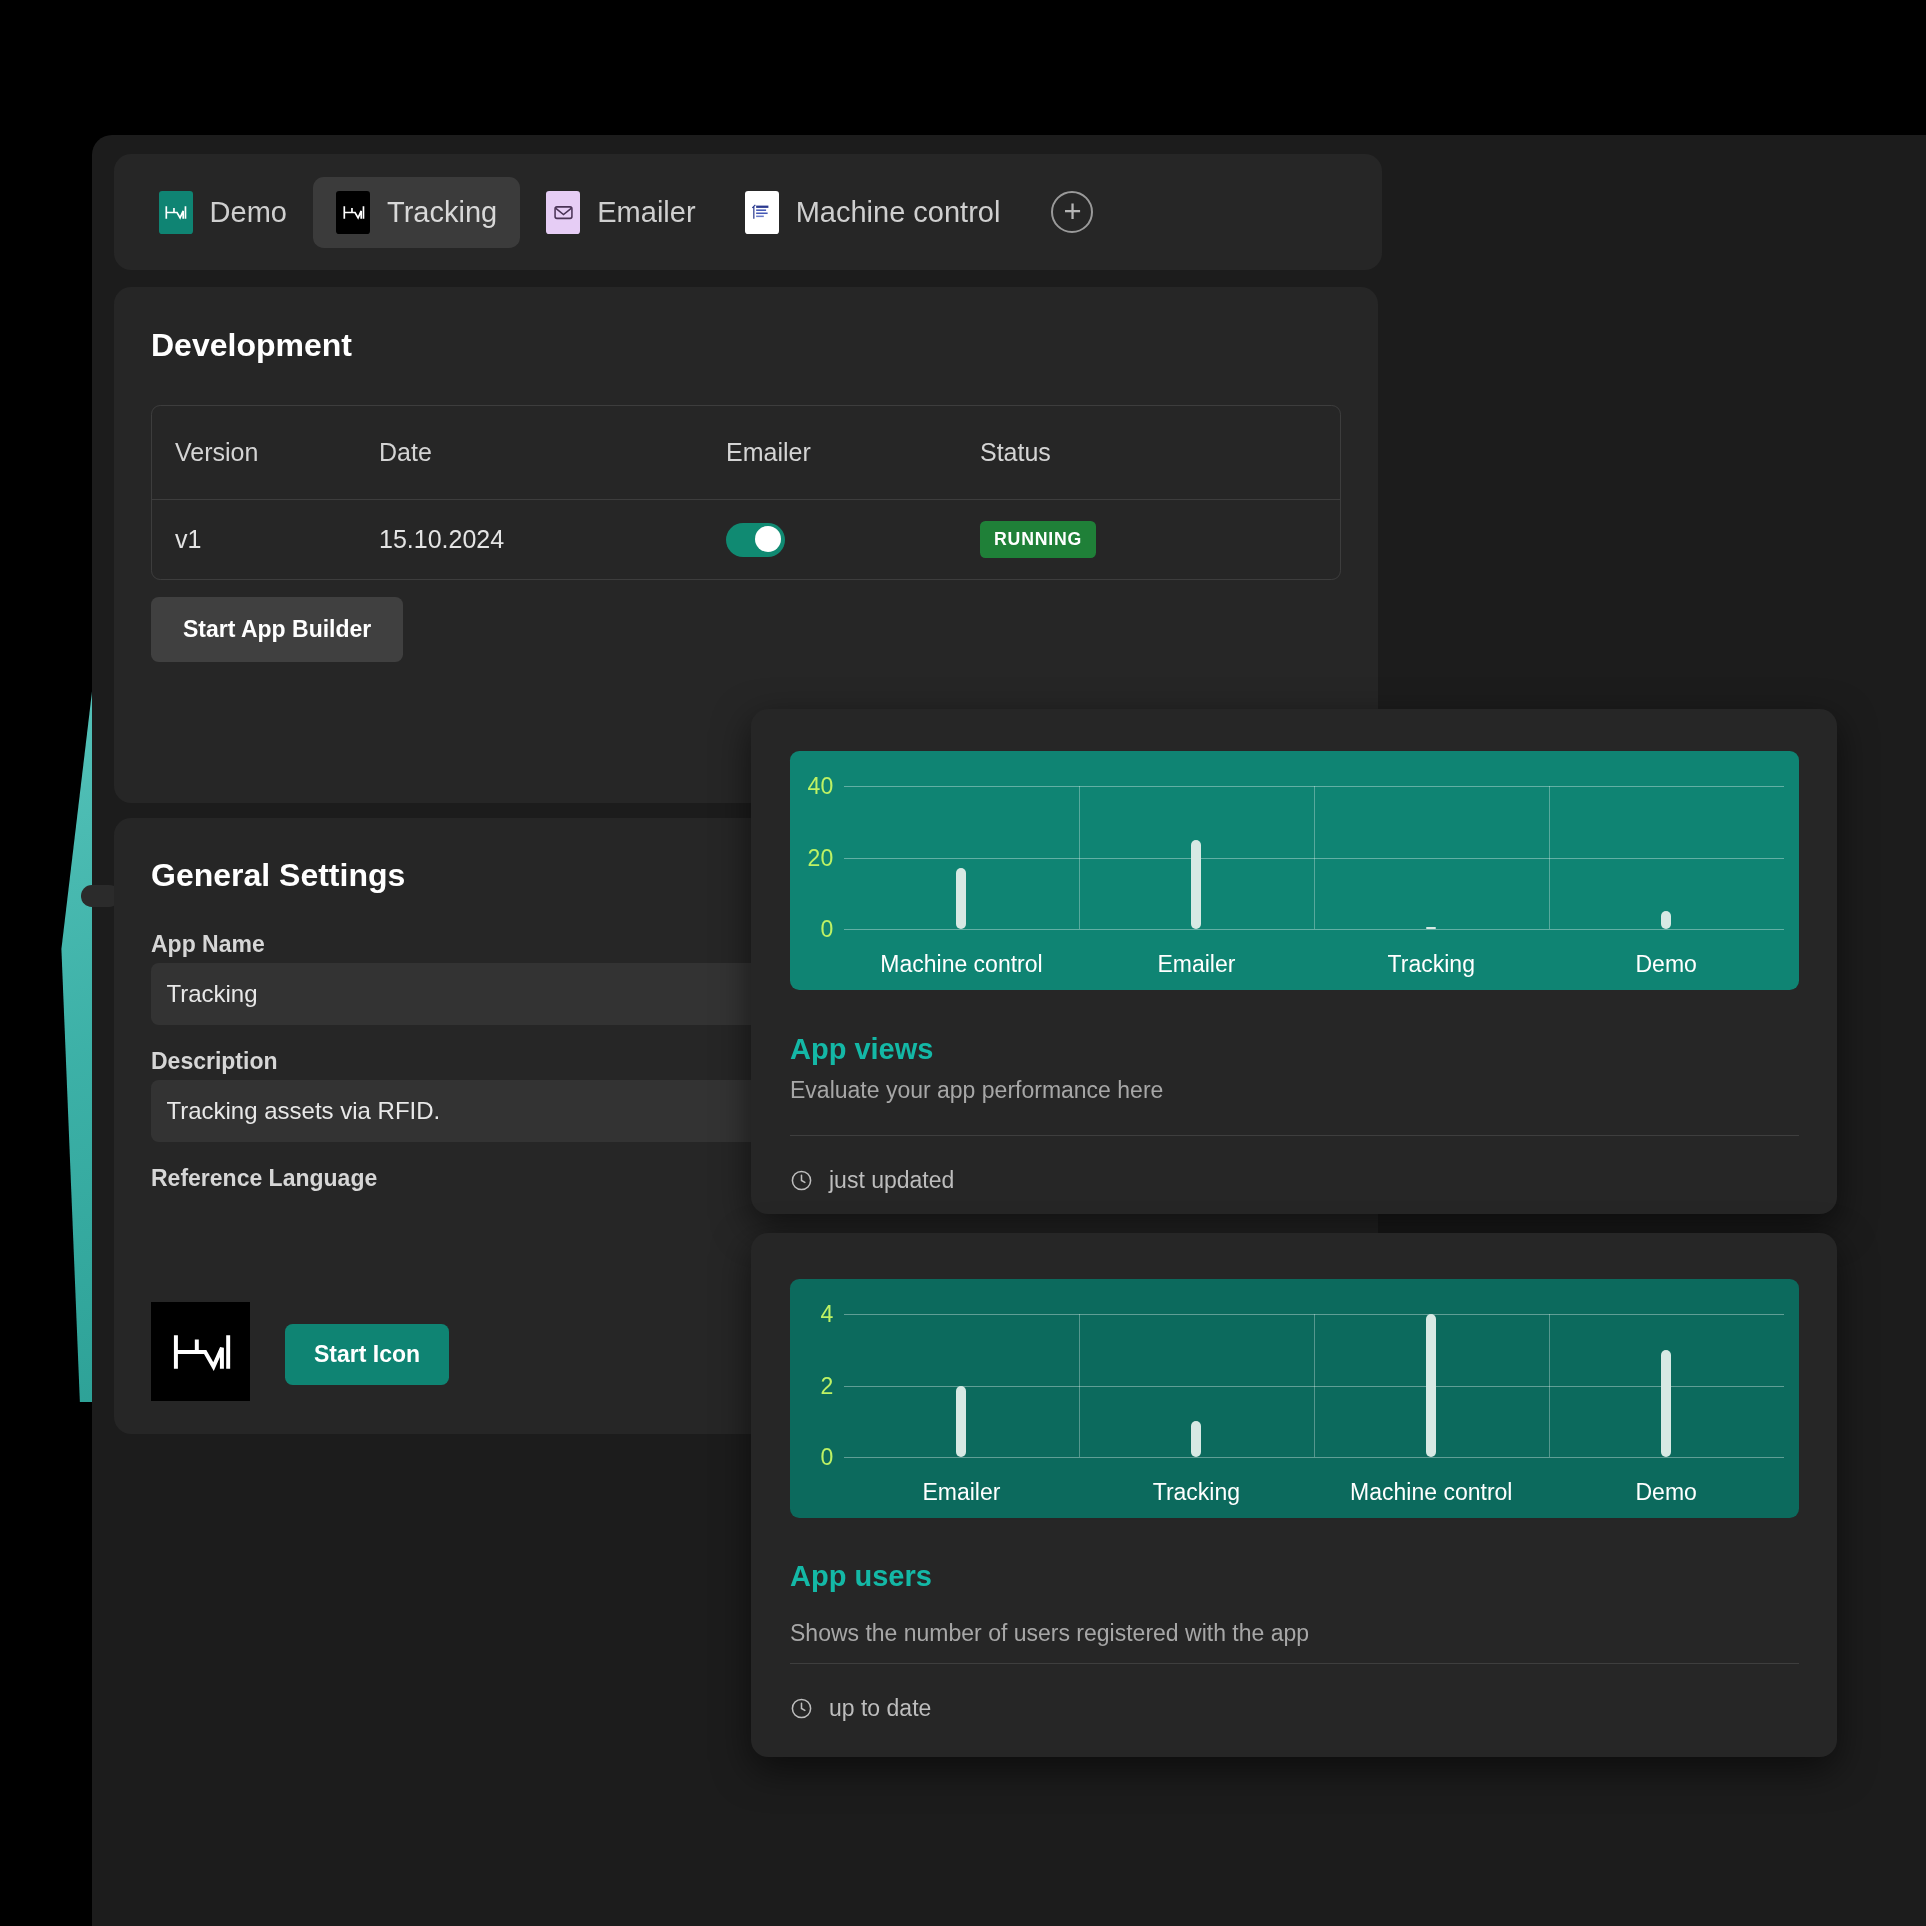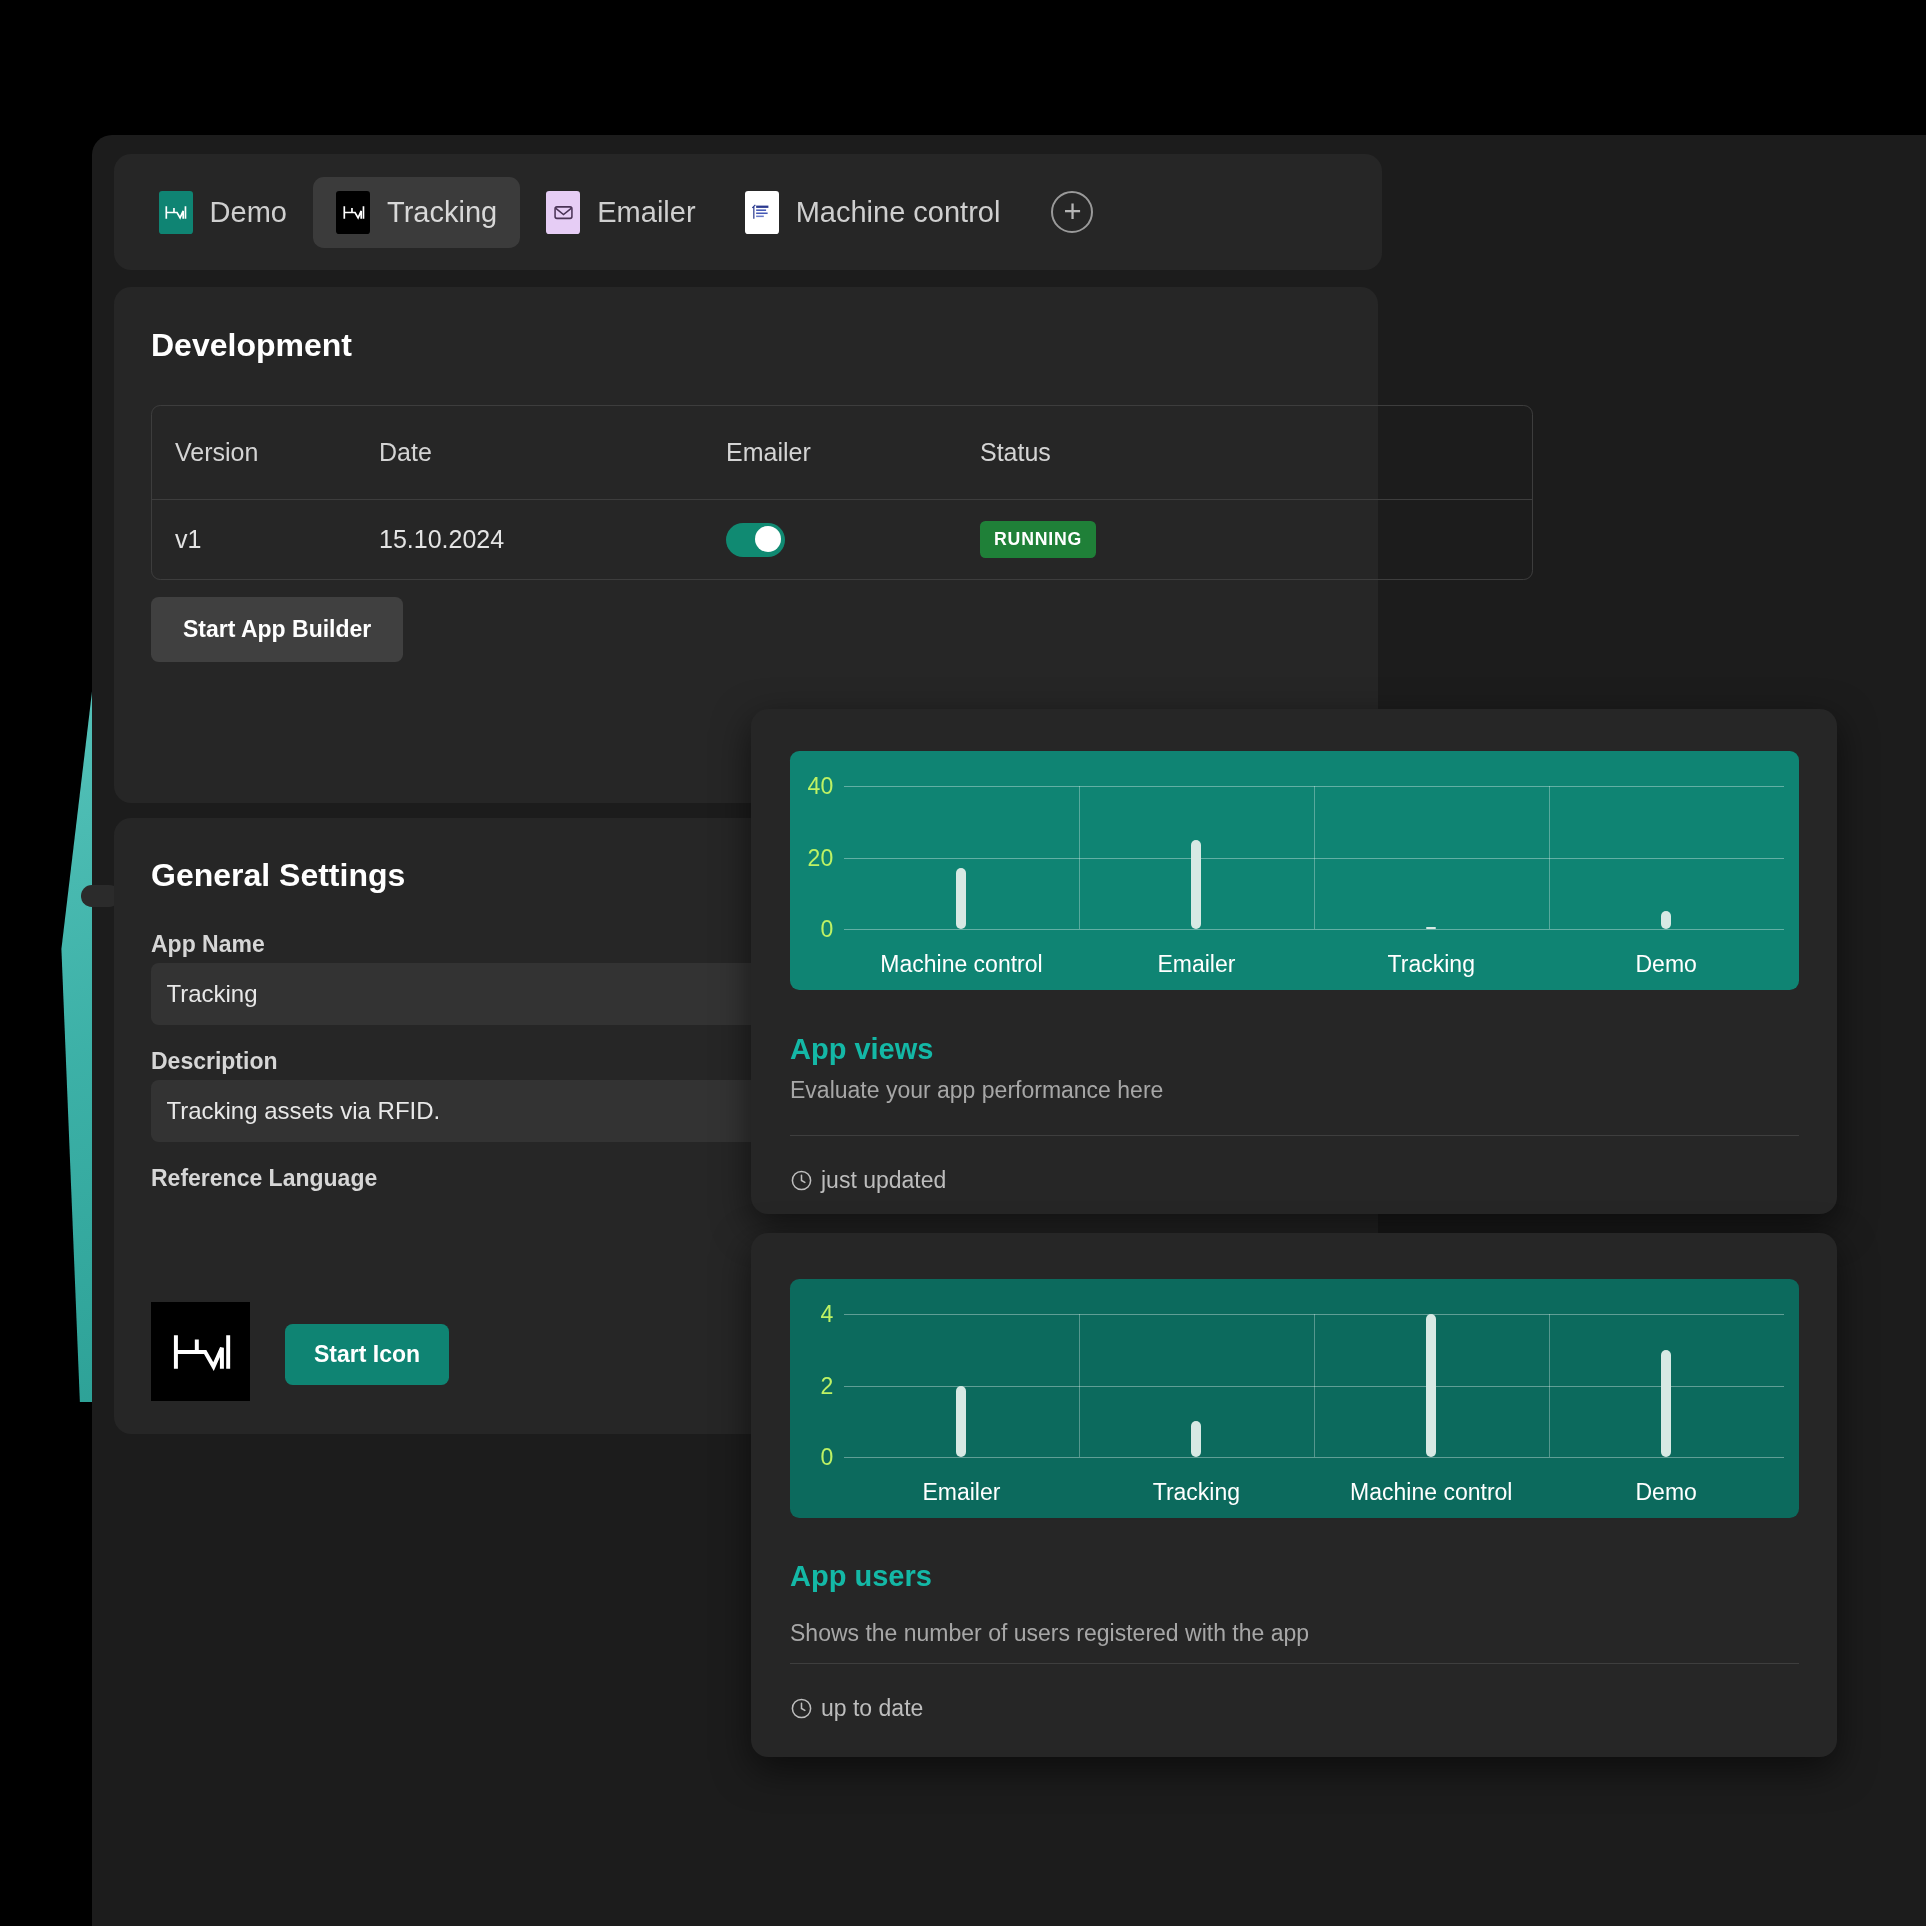--- a/index.html
+++ b/index.html
@@ -135,21 +135,21 @@
   #settings-card    { left: 114px; top: 818px; width: 1264px; height: 616px; }
 
   .card-title {
     position: absolute; color: #fff; font-size: 32px; font-weight: bold;
   }
   #development-title { left: 151px; top: 327px; }
   #settings-title    { left: 151px; top: 857px; }
 
   
   #dev-table {
-    position: absolute; left: 151px; top: 405px; width: 1382px;
+    position: absolute; left: 151px; top: 405px; width: 1190px;
     border: 0.8px solid #3d3d3d; border-radius: 9.2px; overflow: hidden;
   }
   #dev-table-head {
     display: flex; height: 94px; align-items: center;
     border-bottom: 0.8px solid #3d3d3d;
   }
   #dev-table-row { display: flex; height: 79px; align-items: center; }
   .th { font-size: 25px; color: #d4d4d4; }
   .td { font-size: 25px; color: #e4e4e4; }
   .col-version { width: 227px; padding-left: 23px; }
@@ -251,21 +251,21 @@
   .chart-heading {
     position: absolute; left: 39px; color: #14b8a6; font-size: 29px; font-weight: bold;
   }
   .chart-sub {
     position: absolute; left: 39px; color: #a7a7a7; font-size: 23px;
   }
   .chart-divider {
     position: absolute; left: 39px; width: 1009px; height: 0.8px; background: #3e3e3e;
   }
   .chart-foot {
-    position: absolute; left: 39px; display: flex; align-items: center; gap: 8px;
+    position: absolute; left: 39px; display: flex; align-items: center; gap: 16px;
     color: #bdbdbd; font-size: 23px;
   }
   .clock-icon { width: 23px; height: 23px; flex: none; }
 
   #views-heading  { top: 324px; }
   #views-sub      { top: 368px; }
   #views-divider  { top: 426px; }
   #views-foot     { top: 458px; }
 
   #users-heading  { top: 327px; }

